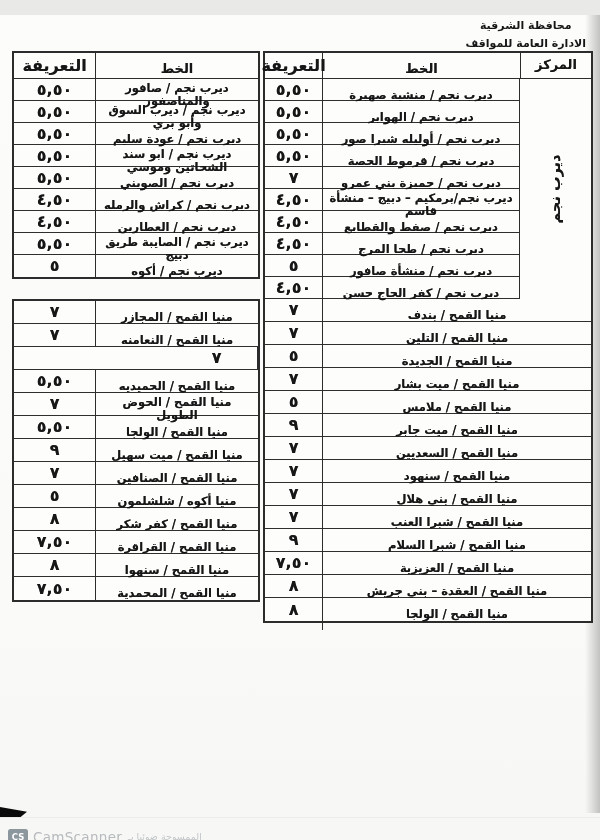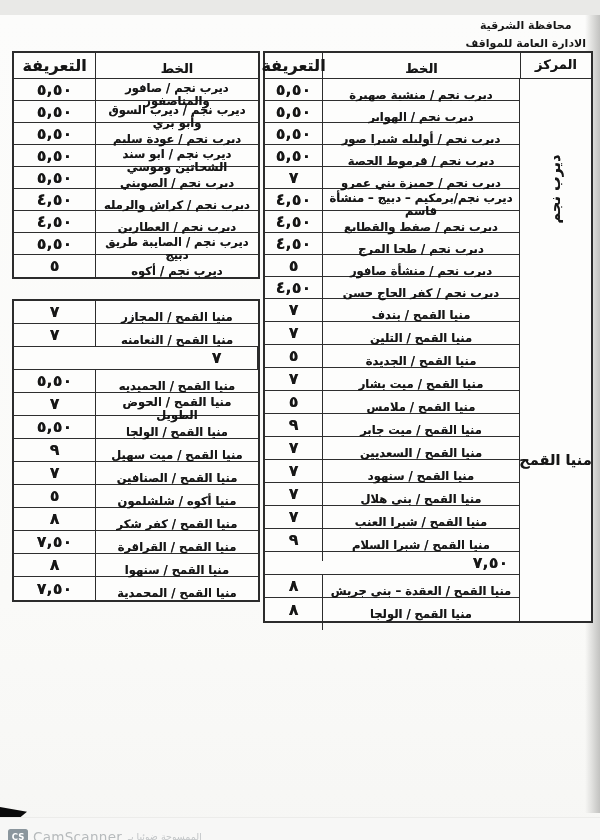--- a/index.html
+++ b/index.html
@@ -107,23 +107,20 @@
             <div class="cell c-line">ديرب نجم / منشأة صافور</div>
             <div class="cell c-tariff">٥</div>
           </div>
           <div class="drow" style="height: 22px;">
             <div class="cell c-line">ديرب نجم / كفر الحاج حسن</div>
             <div class="cell c-tariff">٤,٥٠</div>
           </div>
         </div>
     </div>
     <div class="section">
-      <div class="center-cell">
-        <span class="center-label">منيا القمح</span>
-      </div>
       <div class="rows">
           <div class="drow" style="height: 23px;">
             <div class="cell c-line">منيا القمح / بندف</div>
             <div class="cell c-tariff">٧</div>
           </div>
           <div class="drow" style="height: 23px;">
             <div class="cell c-line">منيا القمح / التلين</div>
             <div class="cell c-tariff">٧</div>
           </div>
           <div class="drow" style="height: 23px;">
@@ -156,20 +153,21 @@
           </div>
           <div class="drow" style="height: 23px;">
             <div class="cell c-line">منيا القمح / شبرا العنب</div>
             <div class="cell c-tariff">٧</div>
           </div>
           <div class="drow" style="height: 23px;">
             <div class="cell c-line">منيا القمح / شبرا السلام</div>
             <div class="cell c-tariff">٩</div>
           </div>
           <div class="drow" style="height: 23px;">
+            <div class="cell c-line">منيا القمح / العزيزية</div>
             <div class="cell c-tariff">٧,٥٠</div>
           </div>
           <div class="drow" style="height: 23px;">
             <div class="cell c-line">منيا القمح / العقدة – بني جريش</div>
             <div class="cell c-tariff">٨</div>
           </div>
           <div class="drow" style="height: 23px;">
             <div class="cell c-line">منيا القمح / الولجا</div>
             <div class="cell c-tariff">٨</div>
           </div>

